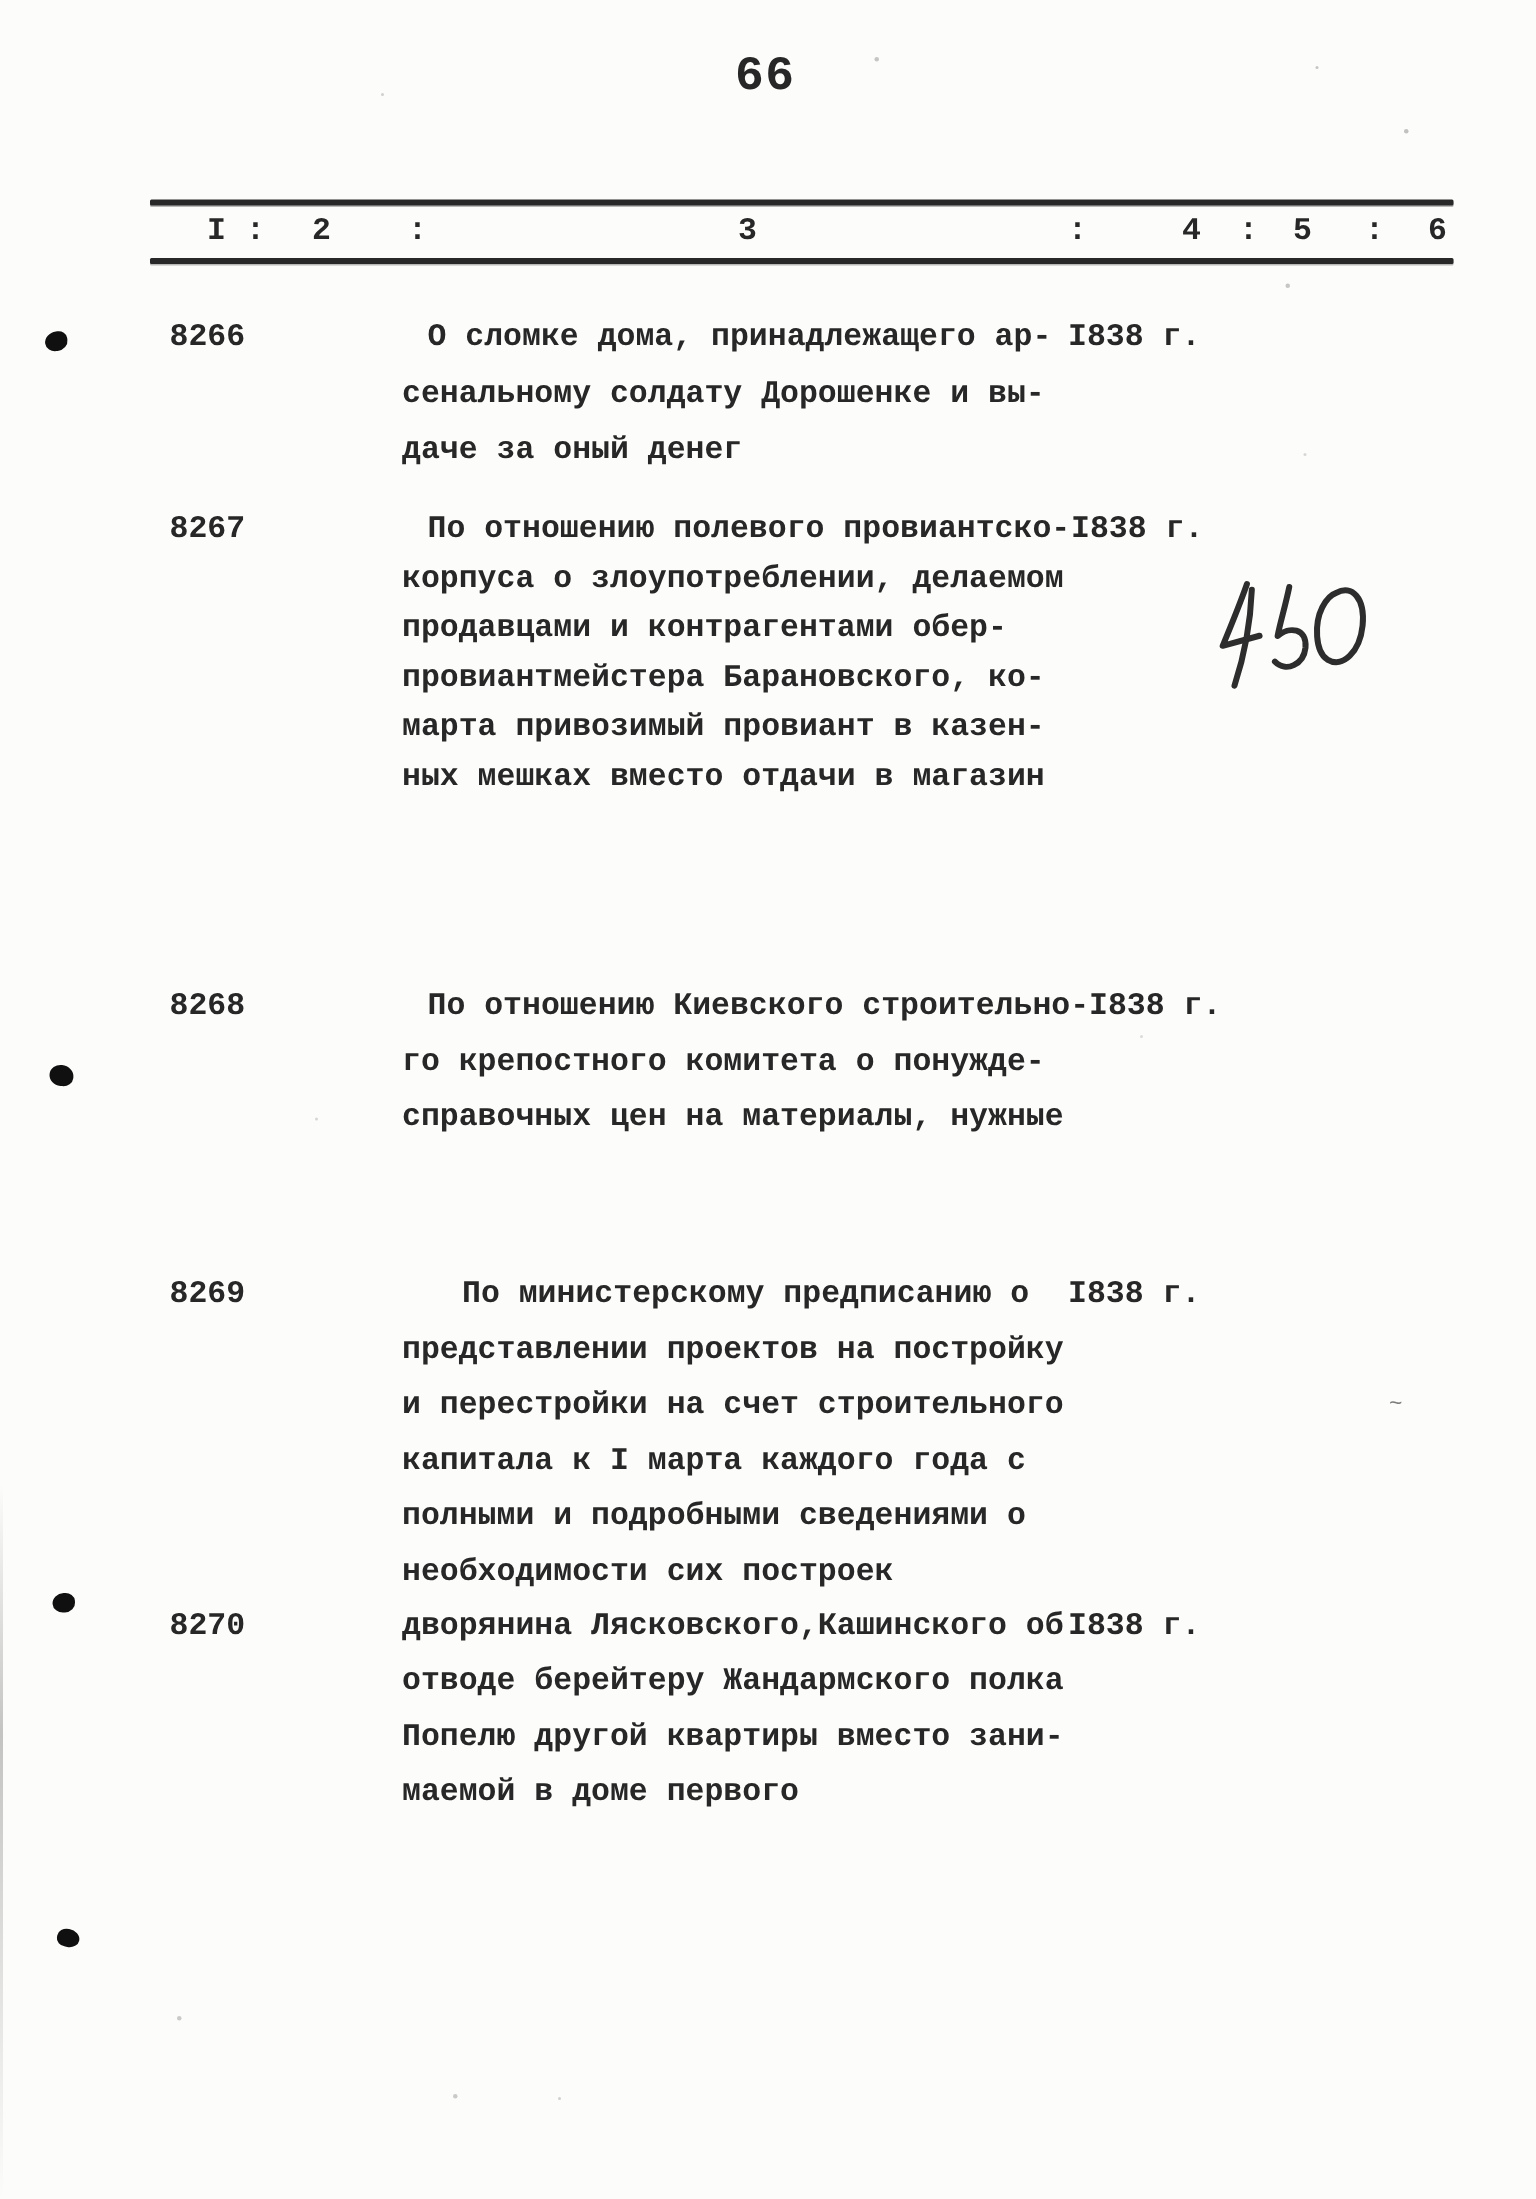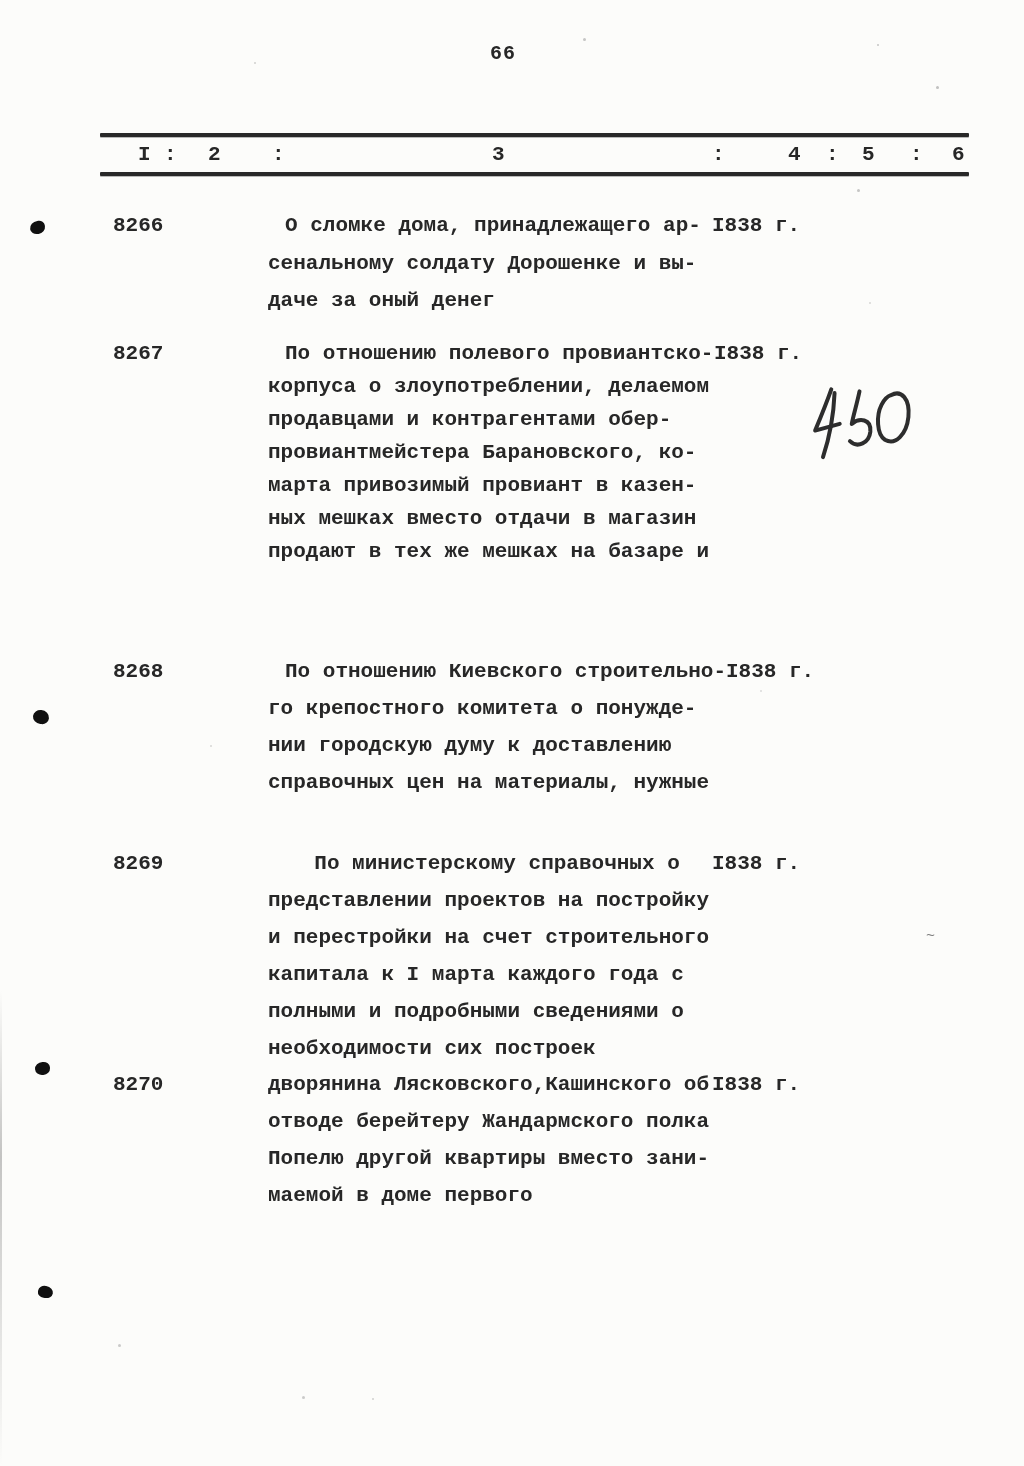--- a/index.html
+++ b/index.html
@@ -6,21 +6,21 @@
   .page{
     position:relative;
     width:1024px;height:1466px;
     margin:0 auto;
     background:#fcfcfa;
     font-family:"Liberation Mono","DejaVu Sans Mono",monospace;
     font-weight:bold;
     color:#272727;
     overflow:hidden;
   }
-  .page-number{position:absolute;left:490px;top:42px;font-size:20px;letter-spacing:1px;}
+  .page-number{position:absolute;left:490px;top:32px;font-size:32px;letter-spacing:1px;}
   .rule{position:absolute;left:100px;width:869px;height:4px;background:#282828;border-radius:1px;box-shadow:0 1px 0 rgba(60,60,60,.35);}
   .rule-top{top:133px;}
   .rule-bottom{top:172px;}
   .header-row{position:absolute;top:140px;left:0;width:100%;height:32px;font-size:21px;line-height:30px;}
   .hcell{position:absolute;top:0;white-space:pre;}
   .entry{position:absolute;left:0;width:100%;font-size:21px;}
   .entry-number{position:absolute;left:113px;top:0;}
   .entry-desc{position:absolute;left:268px;top:0;}
   .line{white-space:pre;}
   .line.first{padding-left:17px;text-align:center;}
@@ -67,38 +67,36 @@
       </div>
       <div class="entry" style="top: 337px; line-height: 33px;">
         <div class="entry-number">8267</div>
         <div class="entry-desc">
           <div class="line first">По отношению полевого провиантско-</div>
           <div class="line">корпуса о злоупотреблении, делаемом</div>
           <div class="line">продавцами и контрагентами обер-</div>
           <div class="line">провиантмейстера Барановского, ко-</div>
           <div class="line">марта привозимый провиант в казен-</div>
           <div class="line">ных мешках вместо отдачи в магазин</div>
-          <div class="line">продают в тех же мешках на базаре и</div>
         </div>
         <div class="entry-year" style="left: 714px;">I838 г.</div>
       </div>
       <div class="entry" style="top: 653px; line-height: 37px;">
         <div class="entry-number">8268</div>
         <div class="entry-desc">
           <div class="line first">По отношению Киевского строительно-</div>
           <div class="line">го крепостного комитета о понужде-</div>
-          <div class="line">нии городскую думу к доставлению</div>
           <div class="line">справочных цен на материалы, нужные</div>
         </div>
         <div class="entry-year" style="left: 726px;">I838 г.</div>
       </div>
       <div class="entry" style="top: 845px; line-height: 37px;">
         <div class="entry-number">8269</div>
         <div class="entry-desc">
-          <div class="line first">По министерскому справочных о</div>
+          <div class="line first">По министерскому предписанию о</div>
           <div class="line">представлении проектов на постройку</div>
           <div class="line">и перестройки на счет строительного</div>
           <div class="line">капитала к I марта каждого года с</div>
           <div class="line">полными и подробными сведениями о</div>
           <div class="line">необходимости сих построек</div>
         </div>
         <div class="entry-year" style="left: 712px;">I838 г.</div>
       </div>
       <div class="entry" style="top: 1066px; line-height: 37px;">
         <div class="entry-number">8270</div>

